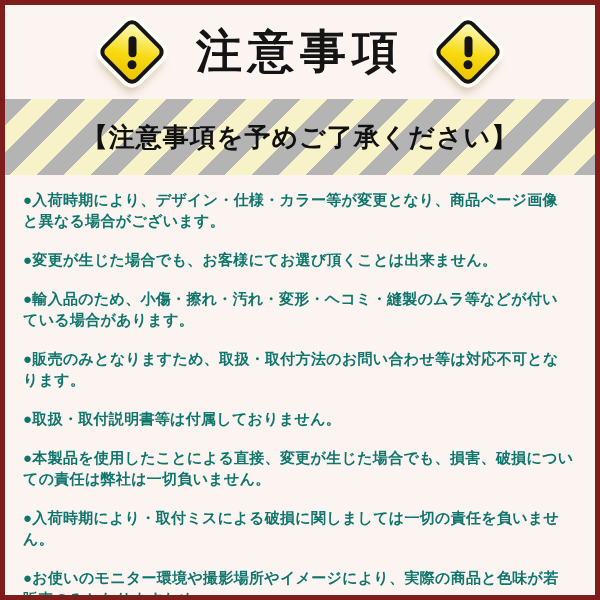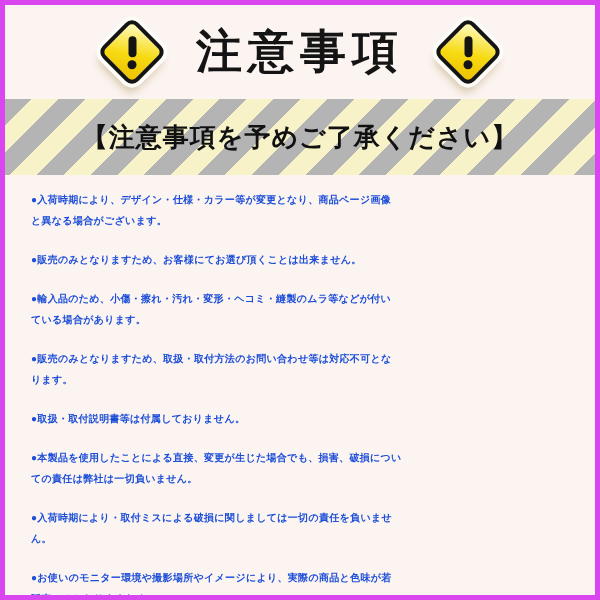--- a/index.html
+++ b/index.html
@@ -1,20 +1,20 @@
 <!DOCTYPE html>
 <html><head>
 <meta charset="utf-8">
 <style>
   html,body{margin:0;padding:0;background:#ffffff;}
   .canvas{
     position:relative;
     width:600px;height:600px;
     box-sizing:border-box;
-    border:5px solid #d946ef;
+    border:5px solid #7f1d1d;
     background:#fcf4f1;
     overflow:hidden;
     font-family:"Liberation Sans","DejaVu Sans",sans-serif;
     color:#141414;
   }
   
   .header{
     height:94px;
     display:flex;
     align-items:center;
@@ -65,27 +65,27 @@
     font-weight:700;
     letter-spacing:1px;
     color:#111111;
     white-space:nowrap;
   }
   
   .notices{
     padding:14px 10px 0 14px;
   }
   .notice{
-    margin:0 0 18px 12px;
-    font-size:10px;
+    margin:0 0 18px 4px;
+    font-size:15px;
     font-weight:700;
     line-height:21px;
     letter-spacing:0.3px;
     white-space:pre-line;
-    color:#1d4ed8;
+    color:#0f766e;
   }
 </style>
 </head>
 <body>
 
 <div class="canvas">
 
   <div class="header">
     <div class="warn-icon">
       <div class="diamond">
@@ -108,21 +108,21 @@
     </div>
   </div>
 
   <div class="banner">
     <span class="banner-text">【注意事項を予めご了承ください】</span>
   </div>
 
   <div class="notices">
     <p class="notice">●入荷時期により、デザイン・仕様・カラー等が変更となり、商品ページ画像
 と異なる場合がございます。</p>
-    <p class="notice">●販売のみとなりますため、お客様にてお選び頂くことは出来ません。</p>
+    <p class="notice">●変更が生じた場合でも、お客様にてお選び頂くことは出来ません。</p>
     <p class="notice">●輸入品のため、小傷・擦れ・汚れ・変形・ヘコミ・縫製のムラ等などが付い
 ている場合があります。</p>
     <p class="notice">●販売のみとなりますため、取扱・取付方法のお問い合わせ等は対応不可とな
 ります。</p>
     <p class="notice">●取扱・取付説明書等は付属しておりません。</p>
     <p class="notice">●本製品を使用したことによる直接、変更が生じた場合でも、損害、破損につい
 ての責任は弊社は一切負いません。</p>
     <p class="notice">●入荷時期により・取付ミスによる破損に関しましては一切の責任を負いませ
 ん。</p>
     <p class="notice">●お使いのモニター環境や撮影場所やイメージにより、実際の商品と色味が若

